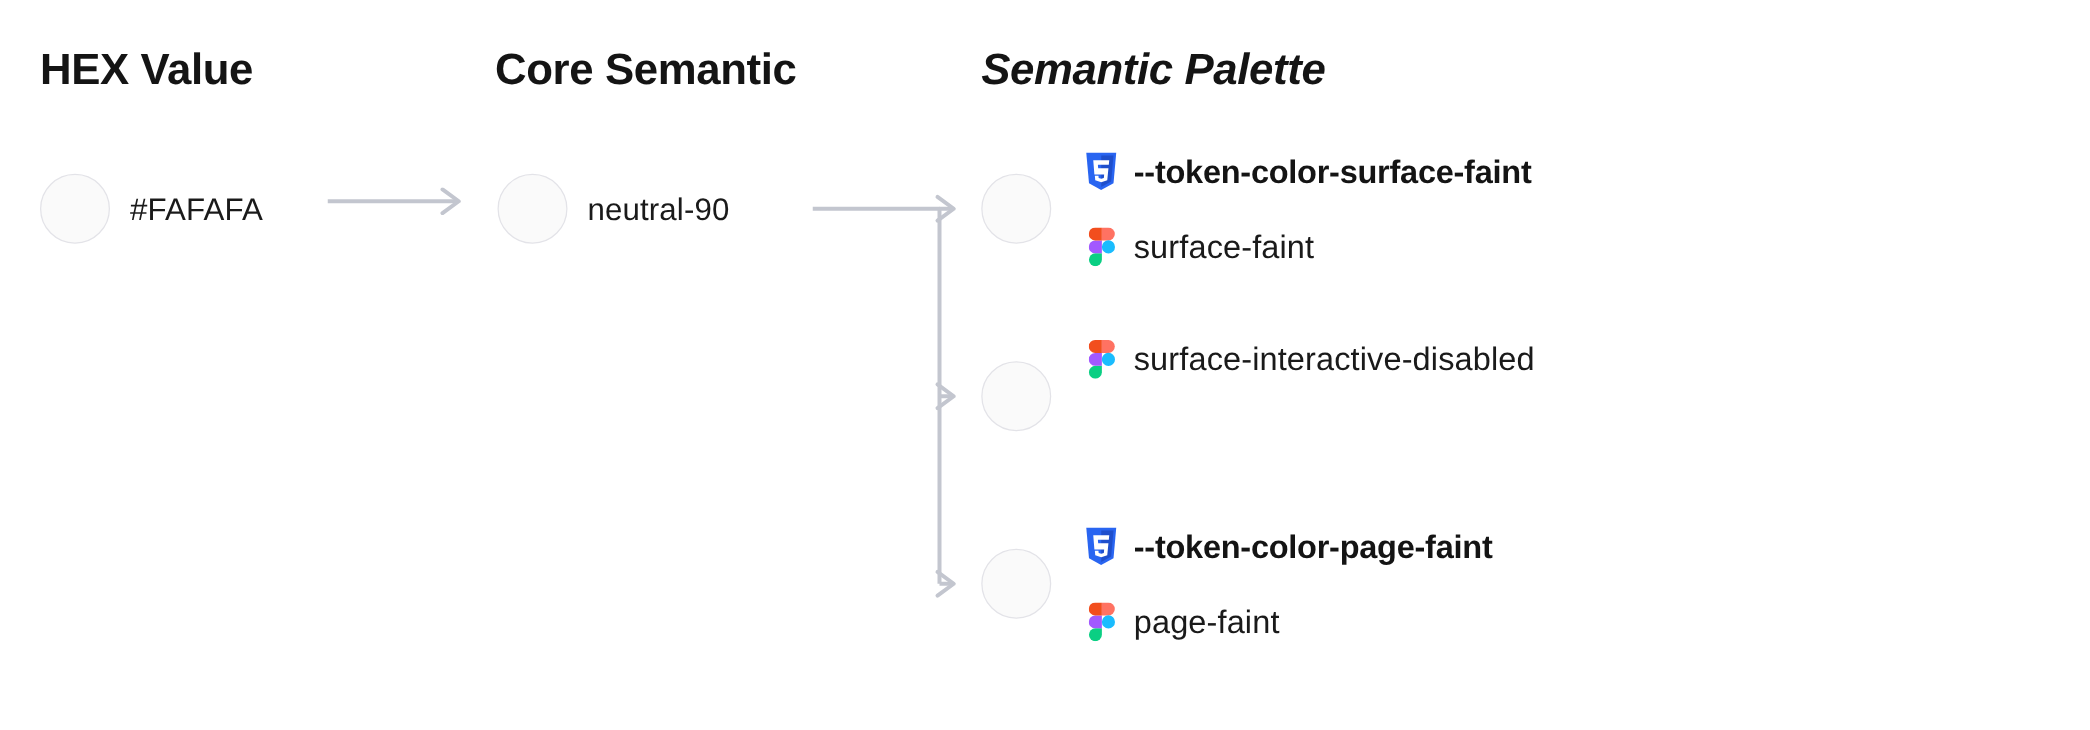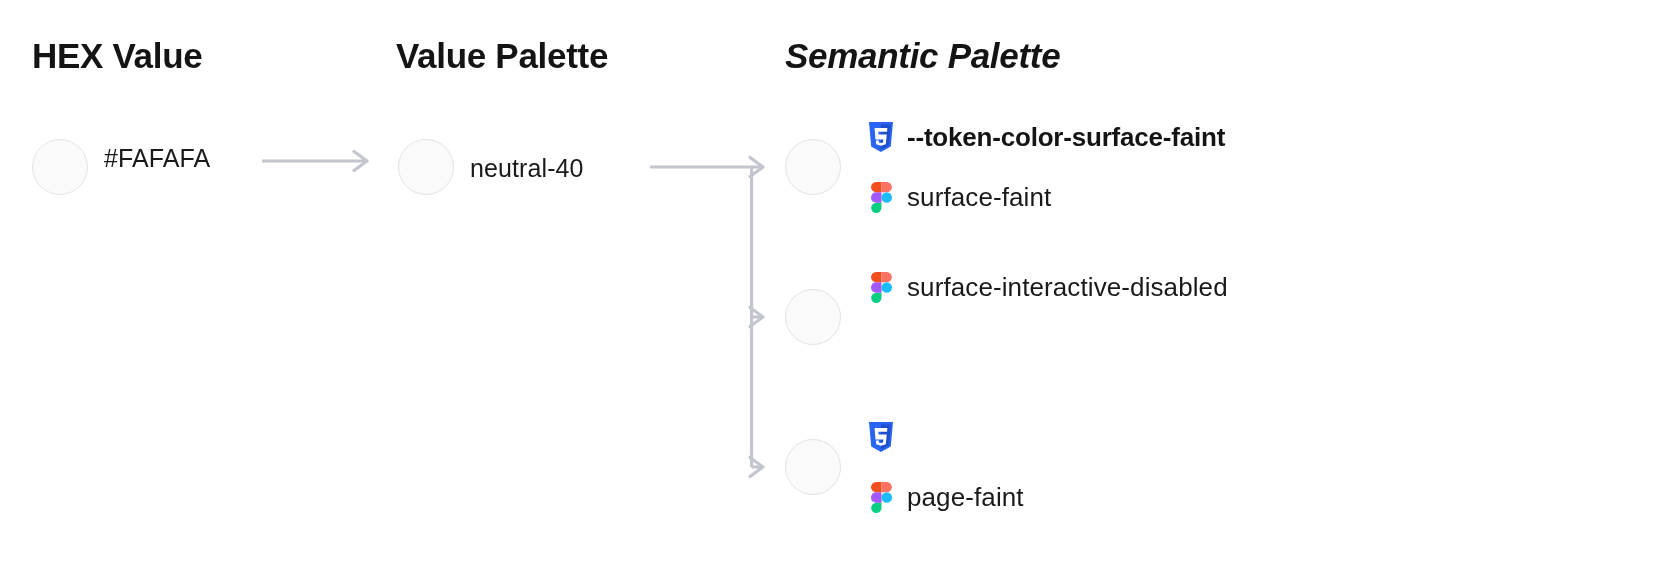--- a/index.html
+++ b/index.html
@@ -48,21 +48,21 @@
   #swatch-sem-2 { left: 785px; top: 439px; }
 
   
   .value-label {
     position: absolute;
     font-size: 25px;
     color: #1a1a1a;
     white-space: nowrap;
     letter-spacing: 0.1px;
   }
-  #label-hex  { left: 104px; top: 144px; }
+  #label-hex  { left: 104px; top: 154px; }
   #label-core { left: 470px; top: 154px; }
 
   
   .connector { position: absolute; }
 
   #arrow-hex-core { left: 262px; top: 150px; }
   #branch-core-sem { left: 650px; top: 140px; }
 
   
   .sem-row {
@@ -104,38 +104,38 @@
     justify-content: center;
     flex: 0 0 auto;
   }
   .icon-slot svg { display: block; }
 </style>
 </head>
 <body>
 
 <div class="col-header" id="hdr-hex">HEX Value</div>
 
-<div class="col-header" id="hdr-core">Value Palette</div>
+<div class="col-header" id="hdr-core">Core Semantic</div>
 
 <div class="col-header" id="hdr-semantic">Semantic Palette</div>
 
 <div class="swatch swatch-lg" id="swatch-hex" style="background:#FAFAFA;"></div>
 
 <div class="value-label" id="label-hex">#FAFAFA</div>
 
 <div class="connector" id="arrow-hex-core">
   <svg width="112" height="22" viewBox="0 0 112 22" fill="none">
     <line x1="0" y1="11" x2="104" y2="11" stroke="#C3C6CF" stroke-width="3.2"></line>
     <polyline points="92,1.5 105,11 92,20.5" stroke="#C3C6CF" stroke-width="3.2" fill="none" stroke-linecap="round" stroke-linejoin="round"></polyline>
   </svg>
 </div>
 
 <div class="swatch swatch-lg" id="swatch-core" style="background:#FAFAFA;"></div>
 
-<div class="value-label" id="label-core">neutral-40</div>
+<div class="value-label" id="label-core">neutral-90</div>
 
 <div class="connector" id="branch-core-sem">
   <svg width="125" height="350" viewBox="0 0 125 350" fill="none">
 
     <line x1="0" y1="27" x2="102" y2="27" stroke="#C3C6CF" stroke-width="3.2"></line>
 
     <line x1="101.6" y1="27" x2="101.6" y2="327" stroke="#C3C6CF" stroke-width="3.2"></line>
 
     <line x1="101.6" y1="27" x2="112" y2="27" stroke="#C3C6CF" stroke-width="3.2"></line>
     <polyline points="100,17.5 113,27 100,36.5" stroke="#C3C6CF" stroke-width="3.2" fill="none" stroke-linecap="round" stroke-linejoin="round"></polyline>
@@ -194,20 +194,21 @@
 
 <div class="sem-row" id="sem-row-2">
   <div class="token-line">
     <span class="icon-slot">
       <svg width="26" height="30" viewBox="0 0 26 30">
         <path d="M1 0h24l-2.2 24.6L12.9 30 3.2 24.6z" fill="#2965F1"></path>
         <path d="M13 2.4v25.2l7.9-4.4L22.8 2.4z" fill="#1F4FCC"></path>
         <path d="M6.6 6.1h12.8l-.35 3.6H10.3l.25 2.9h8.2l-.95 9.6-4.8 1.6-4.8-1.6-.33-3.6h2.9l.17 1.8 2.06.65 2.07-.65.25-2.9H7.5z" fill="#FFFFFF"></path>
       </svg>
     </span>
+    <span class="token-text">--token-color-page-faint</span>
   </div>
   <div class="token-line">
     <span class="icon-slot">
       <svg width="21" height="31" viewBox="0 0 21 31">
         <path d="M5.25 31a5.25 5.25 0 0 0 5.25-5.167V20.667H5.25a5.167 5.167 0 0 0 0 10.333z" fill="#0ACF83"></path>
         <path d="M0 15.5a5.167 5.167 0 0 1 5.25-5.167H10.5v10.334H5.25A5.167 5.167 0 0 1 0 15.5z" fill="#A259FF"></path>
         <path d="M0 5.167A5.167 5.167 0 0 1 5.25 0H10.5v10.333H5.25A5.167 5.167 0 0 1 0 5.167z" fill="#F24E1E"></path>
         <path d="M10.5 0h5.25a5.167 5.167 0 0 1 0 10.333H10.5z" fill="#FF7262"></path>
         <path d="M21 15.5a5.167 5.167 0 1 1-10.5 0 5.167 5.167 0 0 1 10.5 0z" fill="#1ABCFE"></path>
       </svg>

